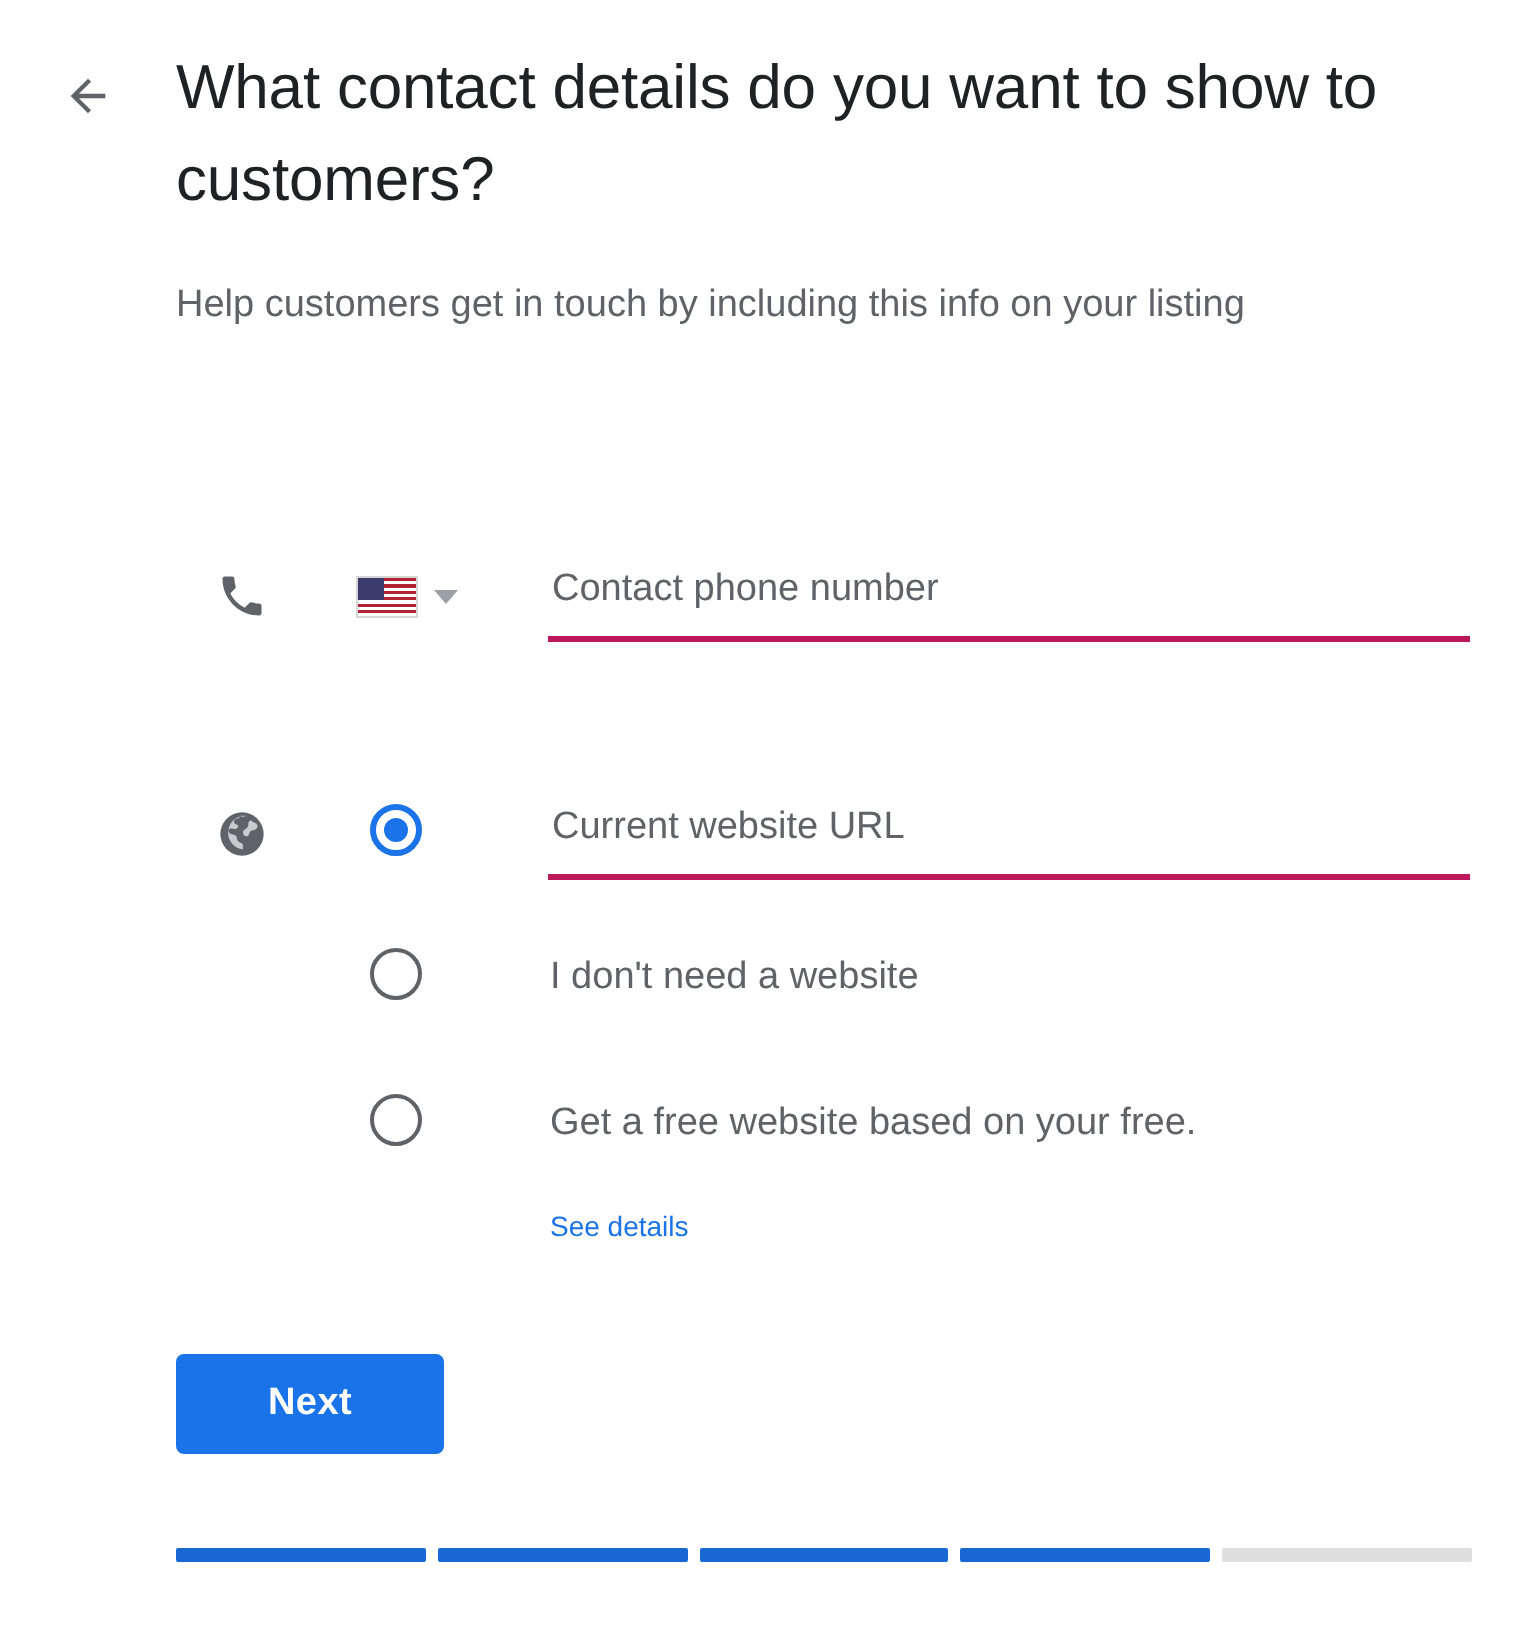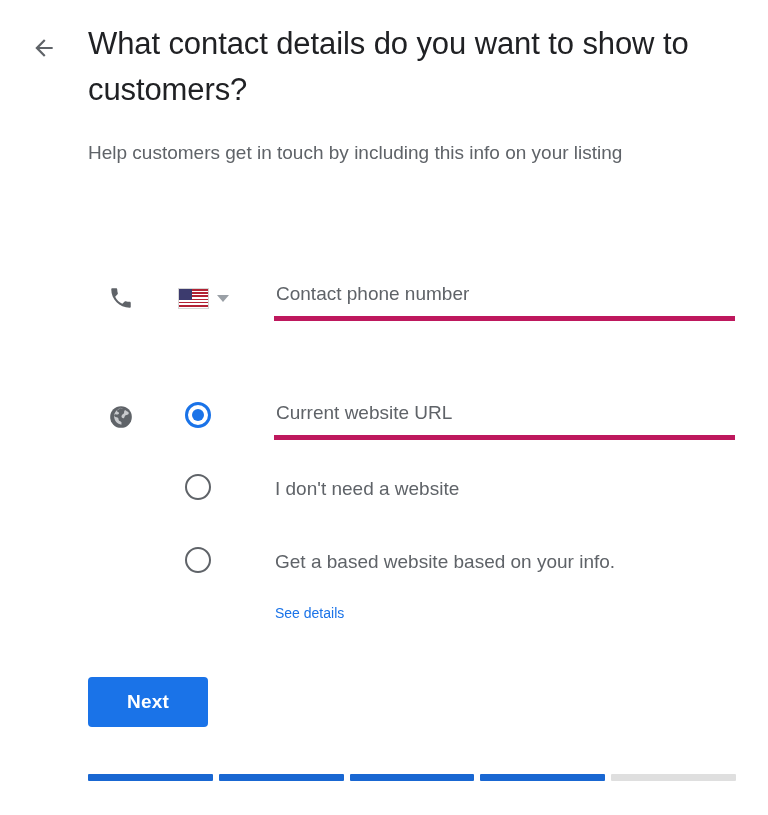--- a/index.html
+++ b/index.html
@@ -142,21 +142,21 @@
     flex: none;
   }
 
   .text-field {
     position: absolute;
     left: 274px;
     top: 2px;
     width: 461px;
     height: 44px;
     border: none;
-    border-bottom: 5px solid #be185d;
+    border-bottom: 3px solid #be185d;
     background: transparent;
     font-family: "Liberation Sans", sans-serif;
     font-size: 19px;
     color: #202124;
     padding: 0 0 6px 2px;
     box-sizing: border-box;
     outline: none;
   }
   .text-field::placeholder {
     color: #5f6368;
@@ -216,21 +216,21 @@
     color: #1a73e8;
     text-decoration: none;
     cursor: pointer;
   }
 
   
   .next-btn {
     position: absolute;
     left: 88px;
     top: 677px;
-    width: 120px;
+    width: 134px;
     height: 50px;
     background: #1a73e8;
     color: #ffffff;
     border: none;
     border-radius: 4px;
     font-family: "Liberation Sans", sans-serif;
     font-size: 19px;
     font-weight: 700;
     cursor: pointer;
     letter-spacing: 0.2px;
@@ -317,21 +317,21 @@
     <button class="radio">
       <span class="ring"></span>
     </button>
     <span class="radio-label">I don't need a website</span>
   </div>
 
   <div class="row row-freewebsite">
     <button class="radio">
       <span class="ring"></span>
     </button>
-    <span class="radio-label">Get a based website based on your info.</span>
+    <span class="radio-label">Get a free website based on your free.</span>
   </div>
 
   <a class="see-details">See details</a>
 </div>
 
 <button class="next-btn">Next</button>
 
 <div class="progress">
   <span class="seg filled"></span>
   <span class="seg filled"></span>

